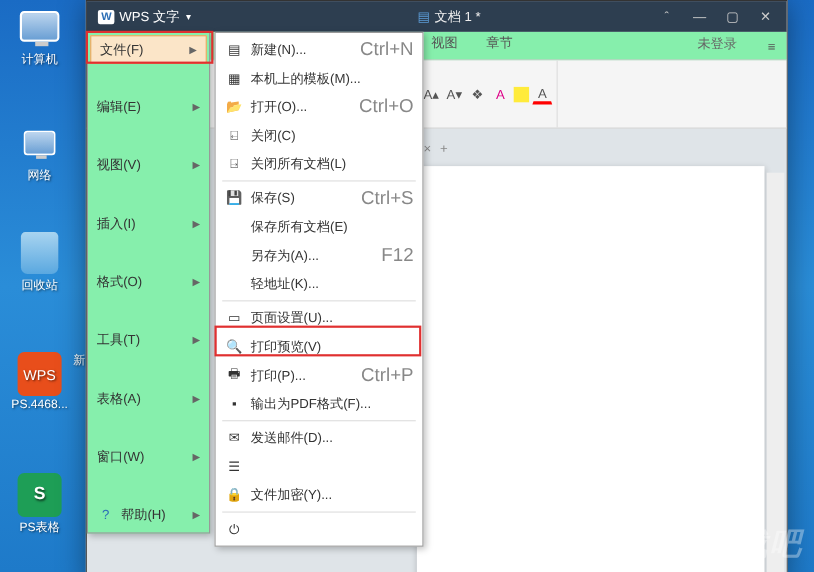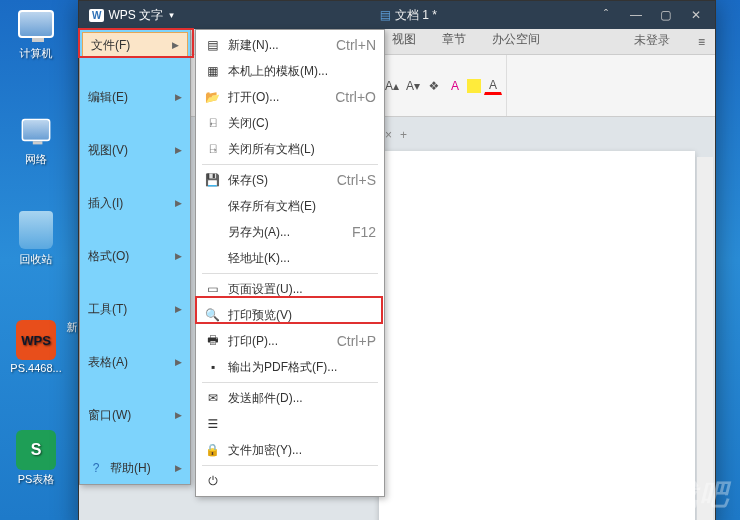--- a/index.html
+++ b/index.html
@@ -7,62 +7,62 @@
 .desktop { position: absolute; inset: 0; }
 .desktop-icon { position: absolute; width: 60px; text-align: center; color: #fff; font-size: 11px; text-shadow: 1px 1px 2px rgba(0,0,0,.6); }
 .desktop-icon .ico { width: 40px; height: 40px; margin: 0 auto 2px; display: flex; align-items: center; justify-content: center; font-size: 28px; }
 .wps-window { position: absolute; left: 78px; top: 0; right: 24px; bottom: -10px; background: #fff; box-shadow: 0 4px 24px rgba(0,0,0,.4); display: flex; flex-direction: column; border: 1px solid #333; }
 .titlebar { height: 28px; background: #2d3e50; color: #fff; display: flex; align-items: center; padding: 0 4px; font-size: 12px; }
 .titlebar .appname { display: flex; align-items: center; gap: 4px; padding: 0 6px; }
 .titlebar .apparrow { font-size: 9px; margin-left: 2px; }
 .titlebar .doc { margin-left: 200px; display: flex; align-items: center; gap: 4px; color: #eee; }
 .titlebar .spacer { flex: 1; }
 .winbtn { width: 30px; height: 28px; display: flex; align-items: center; justify-content: center; color: #ccc; font-size: 12px; }
-.tabs-bar { height: 26px; background: #e5e5e5; border-bottom: 1px solid #ccc; display: flex; align-items: flex-end; padding-left: 300px; font-size: 12px; color: #555; }
+.tabs-bar { height: 26px; background: #86efac; border-bottom: 1px solid #ccc; display: flex; align-items: flex-end; padding-left: 300px; font-size: 12px; color: #555; }
 .tabs-bar .tab { padding: 5px 12px; border: 1px solid transparent; }
 .tabs-bar .login { margin-left: auto; padding: 5px 18px; color: #666; }
 .tabs-bar .menuicon { padding: 5px 10px; }
 .ribbon { height: 62px; background: #f5f5f5; border-bottom: 1px solid #ccc; display: flex; align-items: center; padding-left: 300px; gap: 4px; flex-wrap: wrap; position: relative; }
 .ribbon .grp { display: flex; align-items: center; gap: 3px; padding: 0 4px; height: 100%; border-right: 1px solid #ddd; flex-wrap: wrap; align-content: center; }
 .rbtn { width: 18px; height: 18px; display: flex; align-items: center; justify-content: center; font-size: 12px; color: #555; border: 1px solid transparent; }
 .doc-area { flex: 1; background: #dfe4e8; padding: 6px; position: relative; }
 .doc-tabs { height: 24px; display: flex; align-items: center; gap: 8px; padding-left: 300px; font-size: 12px; }
 .doc-page { position: absolute; left: 300px; top: 34px; right: 20px; bottom: 0; background: #fff; box-shadow: 0 2px 6px rgba(0,0,0,.2); }
 .scrollbar { position: absolute; right: 2px; top: 40px; width: 16px; bottom: 2px; background: #eee; }
-.main-menu { position: absolute; left: 0; top: 28px; width: 112px; background: #7dd3fc; border: 1px solid #999; box-shadow: 2px 2px 6px rgba(0,0,0,.25); padding: 3px 0; z-index: 50; }
+.main-menu { position: absolute; left: 0; top: 28px; width: 112px; background: #86efac; border: 1px solid #999; box-shadow: 2px 2px 6px rgba(0,0,0,.25); padding: 3px 0; z-index: 50; }
 .main-menu .item { height: 26px; display: flex; align-items: center; padding: 0 8px; font-size: 12px; color: #333; justify-content: space-between; margin-top: 27px; }
 .main-menu .item.sel { background: #fbe5c8; border: 1px solid #e5a657; margin: -1px 2px; }
 .main-menu .item .arr { font-size: 9px; color: #666; }
 .main-menu .item .hic { width: 16px; height: 16px; margin-right: 6px; display: inline-flex; align-items: center; justify-content: center; color: #2a6db8; }
 .sub-menu { position: absolute; left: 116px; top: 28px; width: 190px; background: #fff; border: 1px solid #999; box-shadow: 2px 2px 6px rgba(0,0,0,.25); padding: 2px 0; z-index: 60; }
 .sub-menu .sitem { height: 26px; display: flex; align-items: center; padding: 0 8px; font-size: 12px; color: #333; }
 .sub-menu .sitem .sic { width: 18px; height: 16px; margin-right: 6px; display: inline-flex; align-items: center; justify-content: center; font-size: 12px; }
 .sub-menu .sitem .lbl { flex: 1; }
-.sub-menu .sitem .sc { color: #888; font-size: 14px; text-align: center; }
+.sub-menu .sitem .sc { color: #888; font-size: 17px; text-align: center; }
 .sub-menu .sep { height: 1px; background: #ddd; margin: 2px 6px; }
 .hl-red { position: absolute; border: 2px solid #e03030; z-index: 100; pointer-events: none; }
 .watermark { position: absolute; right: 10px; bottom: 6px; font-size: 28px; font-weight: bold; color: rgba(255,255,255,.35); letter-spacing: 2px; font-style: italic; margin-top: 43px; }
 .ico-monitor{background:linear-gradient(#bcd5ee,#6a9fd4);border:2px solid #fff;border-radius:4px;width:36px;height:28px;position:relative}
 .ico-monitor:after{content:"";position:absolute;bottom:-6px;left:12px;width:12px;height:4px;background:#ccc}
 .ico-bin{width:34px;height:38px;background:linear-gradient(#a8d4f0,#5aa8e0);border-radius:4px 4px 6px 6px;position:relative}
 </style>
 </head>
 <body>
 
 <div class="desktop">
   <div class="desktop-icon" style="left:6px;top:110px"><div class="ico">
         <div class="ico-monitor" style="transform:scale(.8)"></div>
       </div><span>网络</span></div>
   <div class="desktop-icon" style="left:6px;top:4px"><div class="ico">
         <div class="ico-monitor"></div>
       </div><span>计算机</span></div>
   <div class="desktop-icon" style="left:6px;top:210px"><div class="ico">
         <div class="ico-bin"></div>
       </div><span>回收站</span></div>
-  <div class="desktop-icon" style="left:6px;top:320px"><div class="ico" style="background:#e84e1b;border-radius:6px;color:#0f172a;font-weight:bold;font-size:13px">WPS</div><span>PS.4468...</span></div>
+  <div class="desktop-icon" style="left:6px;top:320px"><div class="ico" style="background:#e84e1b;border-radius:6px;color:#ffffff;font-weight:normal;font-size:13px">WPS</div><span>PS.4468...</span></div>
   <div class="desktop-icon" style="left:60px;top:320px;width:24px"><span>新</span></div>
   <div class="desktop-icon" style="left:6px;top:430px"><div class="ico" style="background:#1e9e56;border-radius:6px;color:#fff;font-weight:bold;font-size:16px">S</div><span>PS表格</span></div>
 </div>
 
 <div class="wps-window">
   <div class="titlebar">
     <div class="appname">
       <span style="background:#fff;color:#2d6fb5;font-weight:bold;padding:1px 3px;border-radius:2px;font-size:10px">W</span>
       <span>WPS 文字</span>
       <span class="apparrow">▾</span>
@@ -74,21 +74,20 @@
     <div class="spacer"></div>
     <div class="winbtn">ˆ</div>
     <div class="winbtn">—</div>
     <div class="winbtn">▢</div>
     <div class="winbtn">✕</div>
   </div>
 
   <div class="tabs-bar">
     <div class="tab">视图</div>
     <div class="tab">章节</div>
-    <div class="tab">办公空间</div>
     <div class="login">未登录</div>
     <div class="menuicon">≡</div>
   </div>
 
   <div class="ribbon">
     <div class="grp">
       <div class="rbtn">A▴</div>
       <div class="rbtn">A▾</div>
       <div class="rbtn">❖</div>
       <div class="rbtn" style="color:#d08">A</div>

